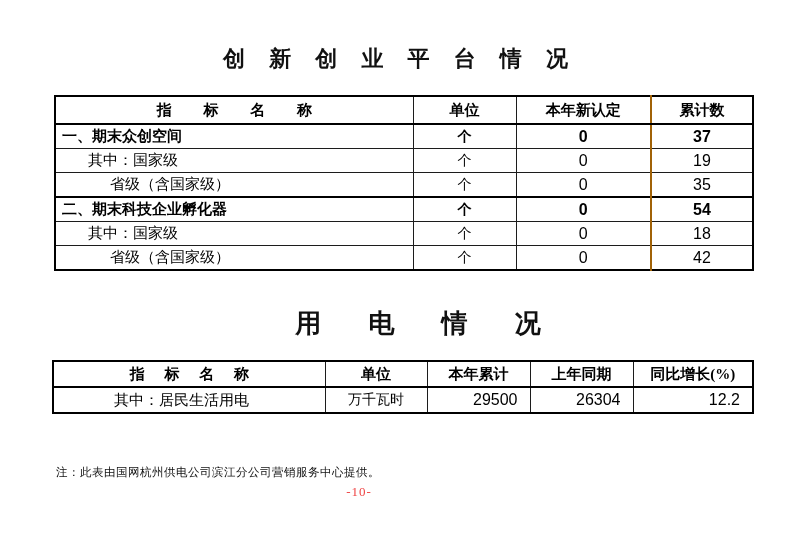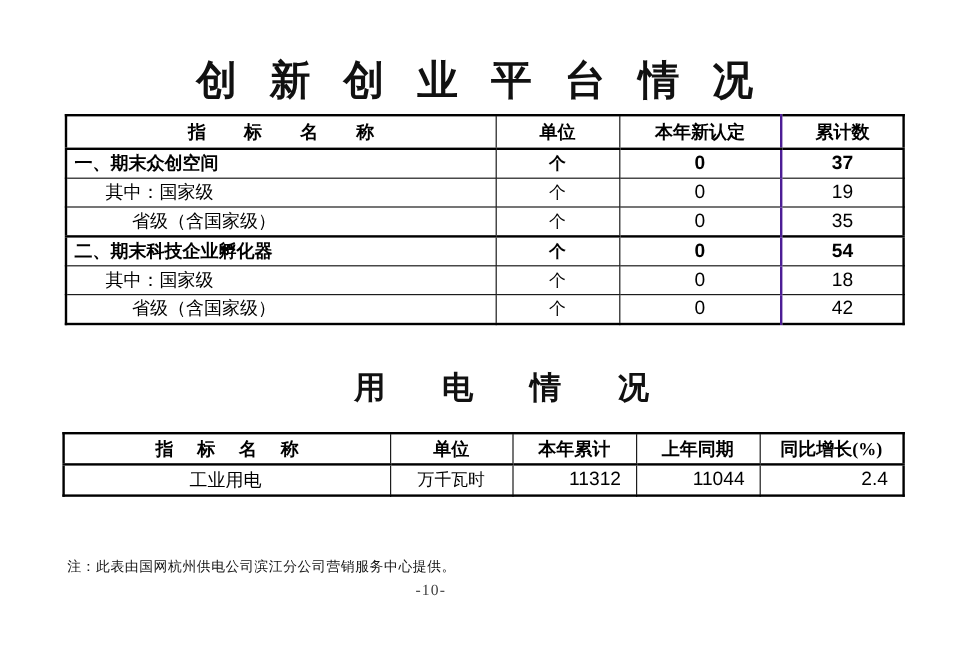--- a/index.html
+++ b/index.html
@@ -6,21 +6,21 @@
   body{
     width:800px;height:547px;position:relative;background:#ffffff;
     font-family:"Liberation Serif","DejaVu Serif",serif;color:#000;
     overflow:hidden;
   }
   .doc-title{
     position:absolute;left:0;width:800px;text-align:center;
     font-family:"Liberation Sans","DejaVu Sans",sans-serif;
     font-weight:700;color:#111;white-space:nowrap;
   }
-  #title1{top:44px;font-size:34px;letter-spacing:9px;}
+  #title1{top:44px;font-size:22px;letter-spacing:9px;}
   #title2{top:306px;font-size:26px;letter-spacing:20px;margin-left:28px;}
 
   table{border-collapse:collapse;table-layout:fixed;position:absolute;background:#fff;}
   #table1{left:54px;top:95px;width:698px;}
   #table2{left:52px;top:360px;width:700px;}
   td,th{border:1px solid #1c1c1c;padding:0;overflow:hidden;white-space:nowrap;}
   #table1,#table2{border:2px solid #000;}
   #table1 th,#table2 th{font-weight:700;font-size:15px;text-align:center;}
   #table1 th{height:26px;border-bottom:2px solid #000;}
   #table2 th{height:24px;border-bottom:2px solid #000;}
@@ -34,31 +34,31 @@
   td.ind1{padding-left:32px;}
   td.ind2{padding-left:54px;}
   #table2 td.ind1{padding-left:60px;}
   #table2 td.ind2{padding-left:104px;}
   td.unit{font-size:14px;text-align:center;}
   td.num{
     font-family:"Liberation Sans","DejaVu Sans",sans-serif;
     font-size:16px;text-align:center;
   }
   #table2 td.num{text-align:right;padding-right:12px;}
-  #table1 td.total,#table1 th.htotal{border-left:2px solid #4c1d95;}
+  #table1 td.total,#table1 th.htotal{border-left:2px solid #a16207;}
   #table1 tr.sec td{border-top:2px solid #000;}
   tr.boldrow td{font-weight:700;margin-left:27px;}
 
   #note{
     position:absolute;left:56px;top:465px;font-size:11.5px;color:#111;
     letter-spacing:0.5px;
   }
   #pagenum{
     position:absolute;left:0;top:484px;width:718px;text-align:center;
-    font-size:13px;color:#404040;letter-spacing:1px;
+    font-size:13px;color:#ef4444;letter-spacing:1px;
   }
 </style>
 </head>
 <body>
 
 <div id="title1" class="doc-title">创 新 创 业 平 台 情 况</div>
 
 <table id="table1">
   <colgroup>
       <col style="width:358px">
@@ -124,23 +124,23 @@
     </colgroup>
   <tbody>
       <tr>
     <th class="hname">指 标 名 称</th>
     <th>单位</th>
     <th>本年累计</th>
     <th>上年同期</th>
     <th>同比增长(%)</th>
   </tr>
   <tr>
-    <td class="name ind2">工业用电</td>
+    <td class="name ind1">其中：居民生活用电</td>
     <td class="unit">万千瓦时</td>
-    <td class="num">11312</td>
-    <td class="num">11044</td>
-    <td class="num">2.4</td>
+    <td class="num">29500</td>
+    <td class="num">26304</td>
+    <td class="num">12.2</td>
   </tr>
 </tbody>
   </table>
 
 <div id="note">注：此表由国网杭州供电公司滨江分公司营销服务中心提供。</div>
 <div id="pagenum">-10-</div>
 
 </body></html>

